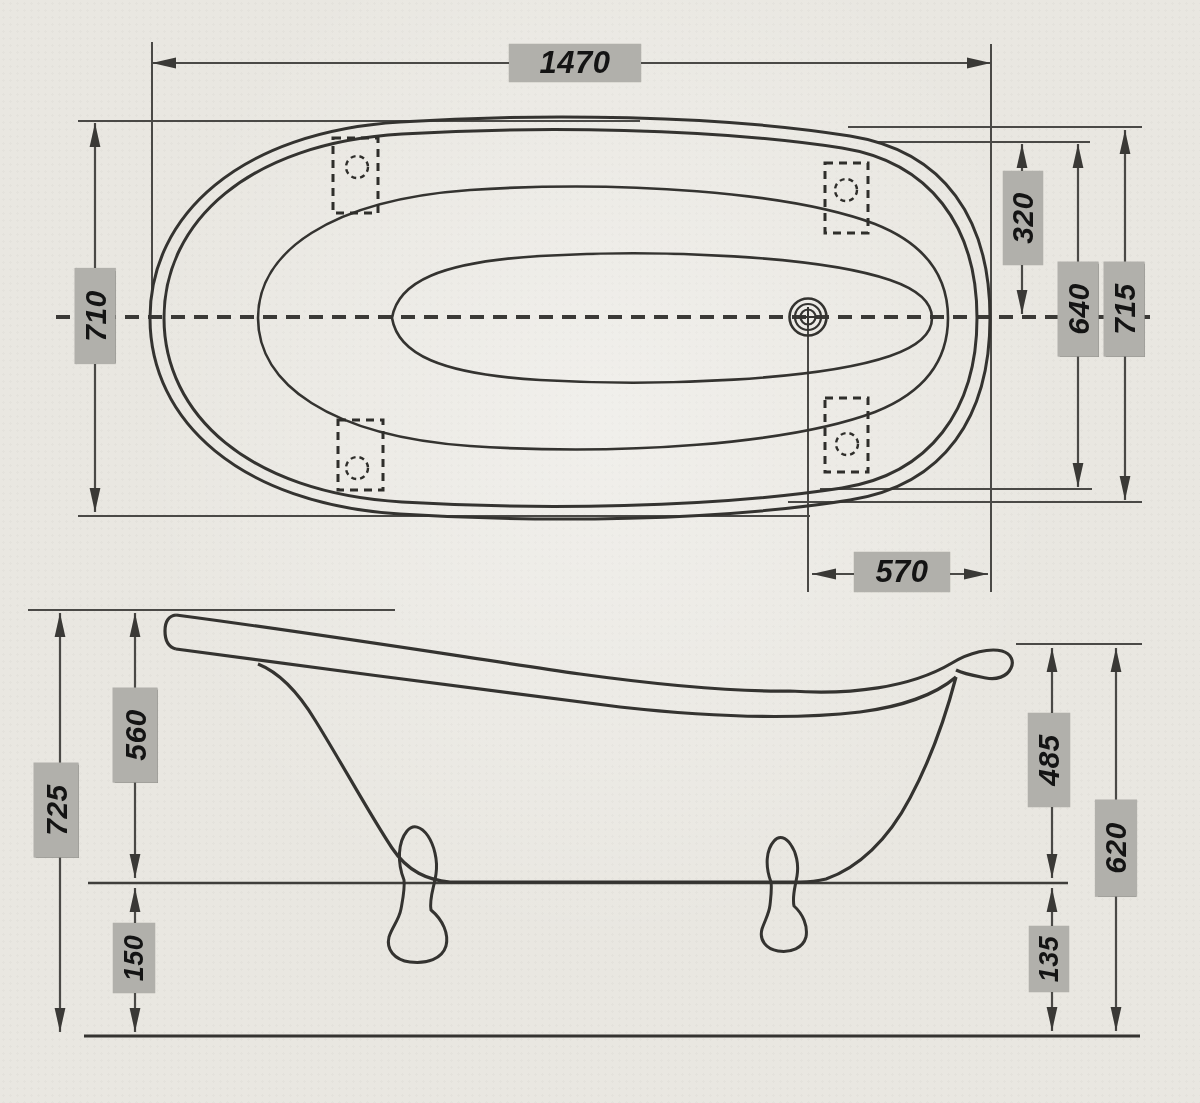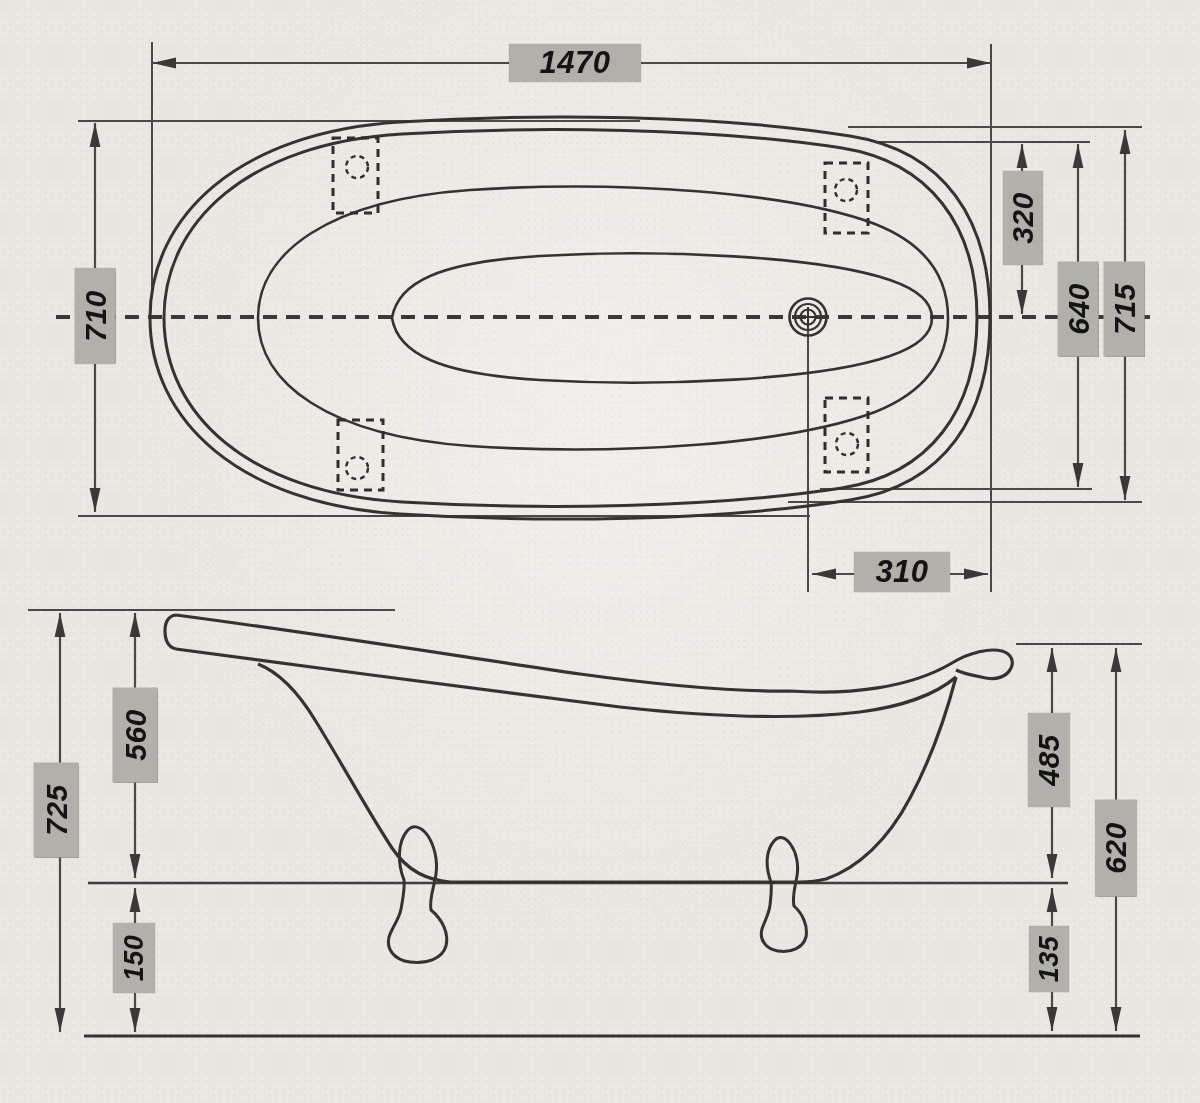--- a/index.html
+++ b/index.html
@@ -129,21 +129,21 @@
   <div class="dim-label" style="left:575px;top:63px;width:132px;height:38px;font-size:31px">1470</div>
 
   <div class="dim-label v" style="left:95px;top:316px;width:96px;height:41px;font-size:30px">710</div>
 
   <div class="dim-label v" style="left:1023px;top:218px;width:94px;height:40px;font-size:30px">320</div>
 
   <div class="dim-label v" style="left:1078px;top:309px;width:95px;height:41px;font-size:30px">640</div>
 
   <div class="dim-label v" style="left:1124px;top:309px;width:95px;height:41px;font-size:30px">715</div>
 
-  <div class="dim-label" style="left:902px;top:572px;width:96px;height:40px;font-size:31px">310</div>
+  <div class="dim-label" style="left:902px;top:572px;width:96px;height:40px;font-size:31px">570</div>
 
   <div class="dim-label v" style="left:56px;top:810px;width:95px;height:45px;font-size:30px">725</div>
 
   <div class="dim-label v" style="left:135px;top:735px;width:95px;height:45px;font-size:30px">560</div>
 
   <div class="dim-label v" style="left:134px;top:958px;width:70px;height:42px;font-size:27px">150</div>
 
   <div class="dim-label v" style="left:1049px;top:760px;width:94px;height:42px;font-size:30px">485</div>
 
   <div class="dim-label v" style="left:1049px;top:959px;width:66px;height:40px;font-size:27px">135</div>

